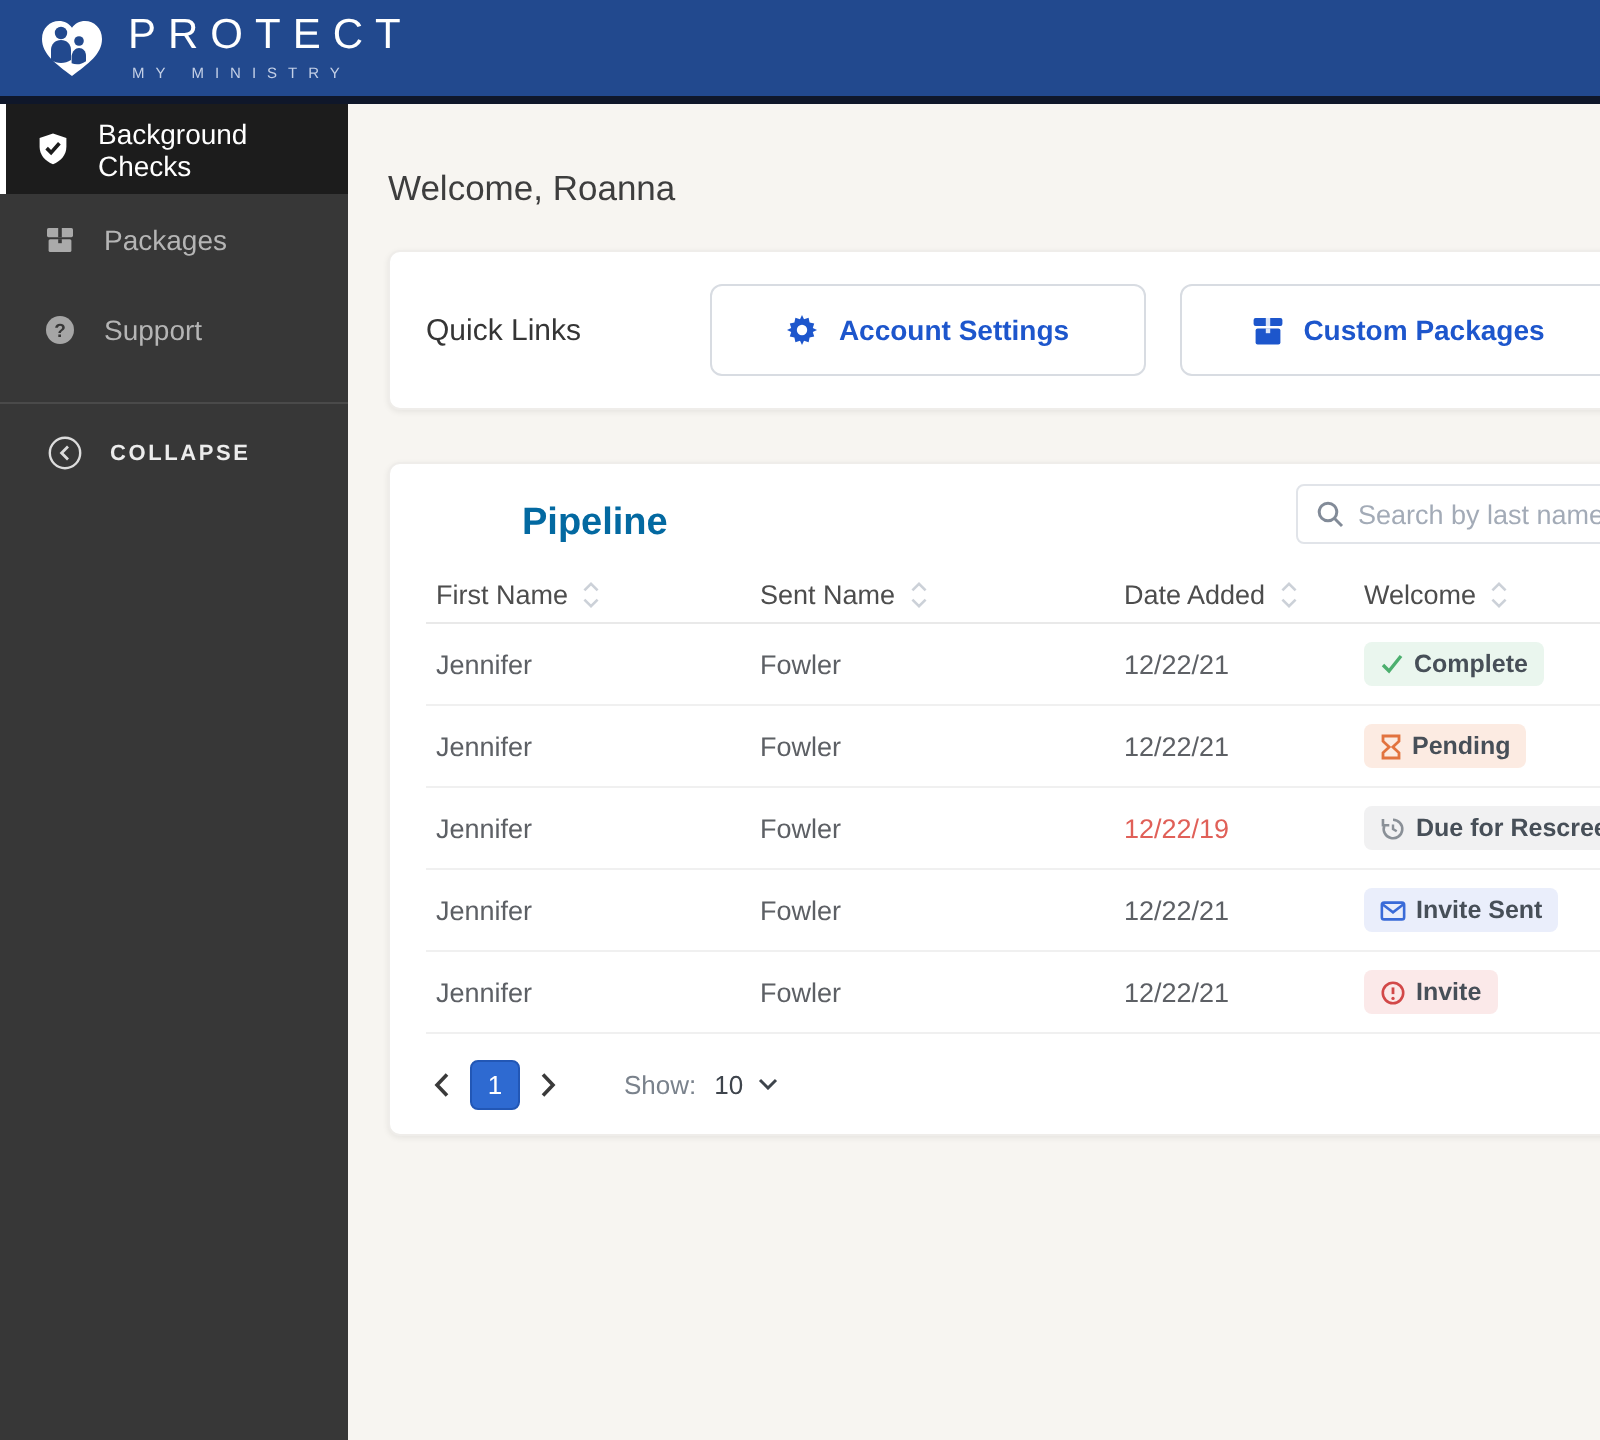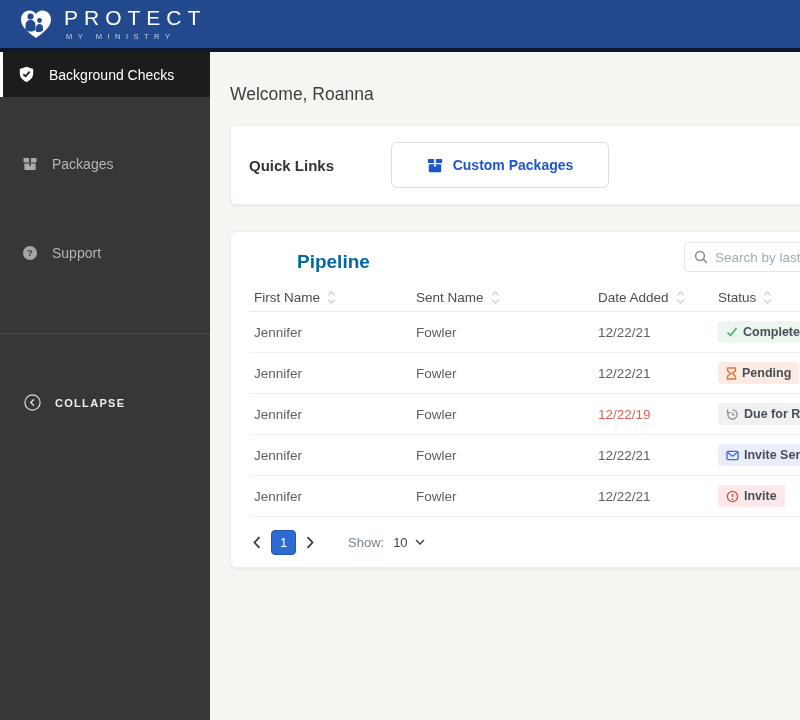--- a/index.html
+++ b/index.html
@@ -13,21 +13,21 @@
     height:52px; background: var(--header-bg, #22498e);
     display:flex; align-items:center; padding-left:18px;
     border-bottom:4px solid #0f172a;
   }
   .brand { display:flex; align-items:center; gap:10px; }
   .brand-text { display:flex; flex-direction:column; line-height:1; }
   .brand-title { color:#fff; font-size:21px; letter-spacing:6px; font-weight:400; }
   .brand-subtitle { color:#c3cfe6; font-size:7.5px; letter-spacing:5.5px; margin-top:5px; margin-left:2px; }
   
   .shell { display:flex; height:668px; }
-  .sidebar { width:210px; background: var(--sidebar-bg,#373737); flex:none; display:flex; flex-direction:column;gap:44px; }
+  .sidebar { width:174px; background: var(--sidebar-bg,#373737); flex:none; display:flex; flex-direction:column; }
   .nav-item {
     height:45px; display:flex; align-items:center; gap:14px;
     padding-left:18px; color:#b5b5b5; font-size:14px; cursor:pointer;
     border-left:3px solid transparent;
   }
   .nav-item.active {
     background: var(--sidebar-active-bg,#1c1c1c);
     color:#fff; border-left:3px solid #fff; padding-left:15px;
   }
   .nav-item .nicon { width:17px; height:17px; flex:none; display:flex; align-items:center; justify-content:center; }
@@ -37,21 +37,21 @@
     color:#ececec; font-size:11px; font-weight:bold; letter-spacing:1.3px; cursor:pointer;
   }
   
   .main { flex:1; padding:32px 0 0 20px; }
   .welcome { font-size:17.5px; font-weight:400; color:#3e3e3e; }
   .card {
     background:#fff; border-radius:6px; width:640px;
     box-shadow:0 1px 3px rgba(0,0,0,.07); border:1px solid #efedea;
   }
   .quick-card { margin-top:20px; padding:16px 18px; display:flex; align-items:center; }
-  .quick-title { font-size:15px; font-weight:bold; color:#353535; width:142px; flex:none; }
+  .quick-title { font-size:15px; font-weight:normal; color:#353535; width:142px; flex:none; }
   .quick-btn {
     width:218px; height:46px; flex:none; background:#fff;
     border:1px solid #d8dce2; border-radius:6px; cursor:pointer;
     display:flex; align-items:center; justify-content:center; gap:10px;
     font-family:"Liberation Sans",sans-serif;
     font-size:14px; font-weight:bold; color:var(--accent,#1d56cc);
   }
   .quick-btn + .quick-btn { margin-left:17px; }
   .quick-btn .qicon { display:flex; color:var(--accent,#1d56cc); }
   
@@ -172,20 +172,29 @@
     </div>
   </nav>
 
   <main class="main">
     <h1 class="welcome">Welcome, Roanna</h1>
 
     <section class="card quick-card">
       <div class="quick-title">Quick Links</div>
       <button class="quick-btn">
         <span class="qicon">
+          <svg width="16" height="16" viewBox="0 0 16 16">
+            <path d="M8 .5l1 2.1 2.3-.7.5 2.3 2.3.5-.7 2.3L15.5 8l-2.1 1 .7 2.3-2.3.5-.5 2.3-2.3-.7-1 2.1-1-2.1-2.3.7-.5-2.3-2.3-.5.7-2.3L.5 8l2.1-1-.7-2.3 2.3-.5.5-2.3 2.3.7z" fill="currentColor"></path>
+            <circle cx="8" cy="8" r="2.6" fill="#fff"></circle>
+          </svg>
+        </span>
+        <span>Account Settings</span>
+      </button>
+      <button class="quick-btn">
+        <span class="qicon">
           <svg width="16" height="15" viewBox="0 0 16 15">
             <rect x="0.8" y="1" width="14.4" height="4" rx="1" fill="currentColor"></rect>
             <rect x="1.8" y="6.2" width="12.4" height="8" rx="1" fill="currentColor"></rect>
             <rect x="6.9" y="1" width="2.2" height="4" fill="#fff" opacity="0.85"></rect>
             <rect x="6.9" y="6.2" width="2.2" height="2.4" fill="#fff" opacity="0.85"></rect>
           </svg>
         </span>
         <span>Custom Packages</span>
       </button>
     </section>
@@ -227,21 +236,21 @@
           <div class="th">
             <span>Date Added</span>
             <span style="display:flex;">
                 <svg width="9" height="15" viewBox="0 0 9 15">
                   <path d="M1.2 5.2L4.5 1.9l3.3 3.3" fill="none" stroke="#ccd1d8" stroke-width="1.3"></path>
                   <path d="M1.2 9.8l3.3 3.3 3.3-3.3" fill="none" stroke="#ccd1d8" stroke-width="1.3"></path>
                 </svg>
               </span>
           </div>
           <div class="th">
-            <span>Status</span>
+            <span>Welcome</span>
             <span style="display:flex;">
                 <svg width="9" height="15" viewBox="0 0 9 15">
                   <path d="M1.2 5.2L4.5 1.9l3.3 3.3" fill="none" stroke="#ccd1d8" stroke-width="1.3"></path>
                   <path d="M1.2 9.8l3.3 3.3 3.3-3.3" fill="none" stroke="#ccd1d8" stroke-width="1.3"></path>
                 </svg>
               </span>
           </div>
         </div>
 
         <div class="tbl-row">

